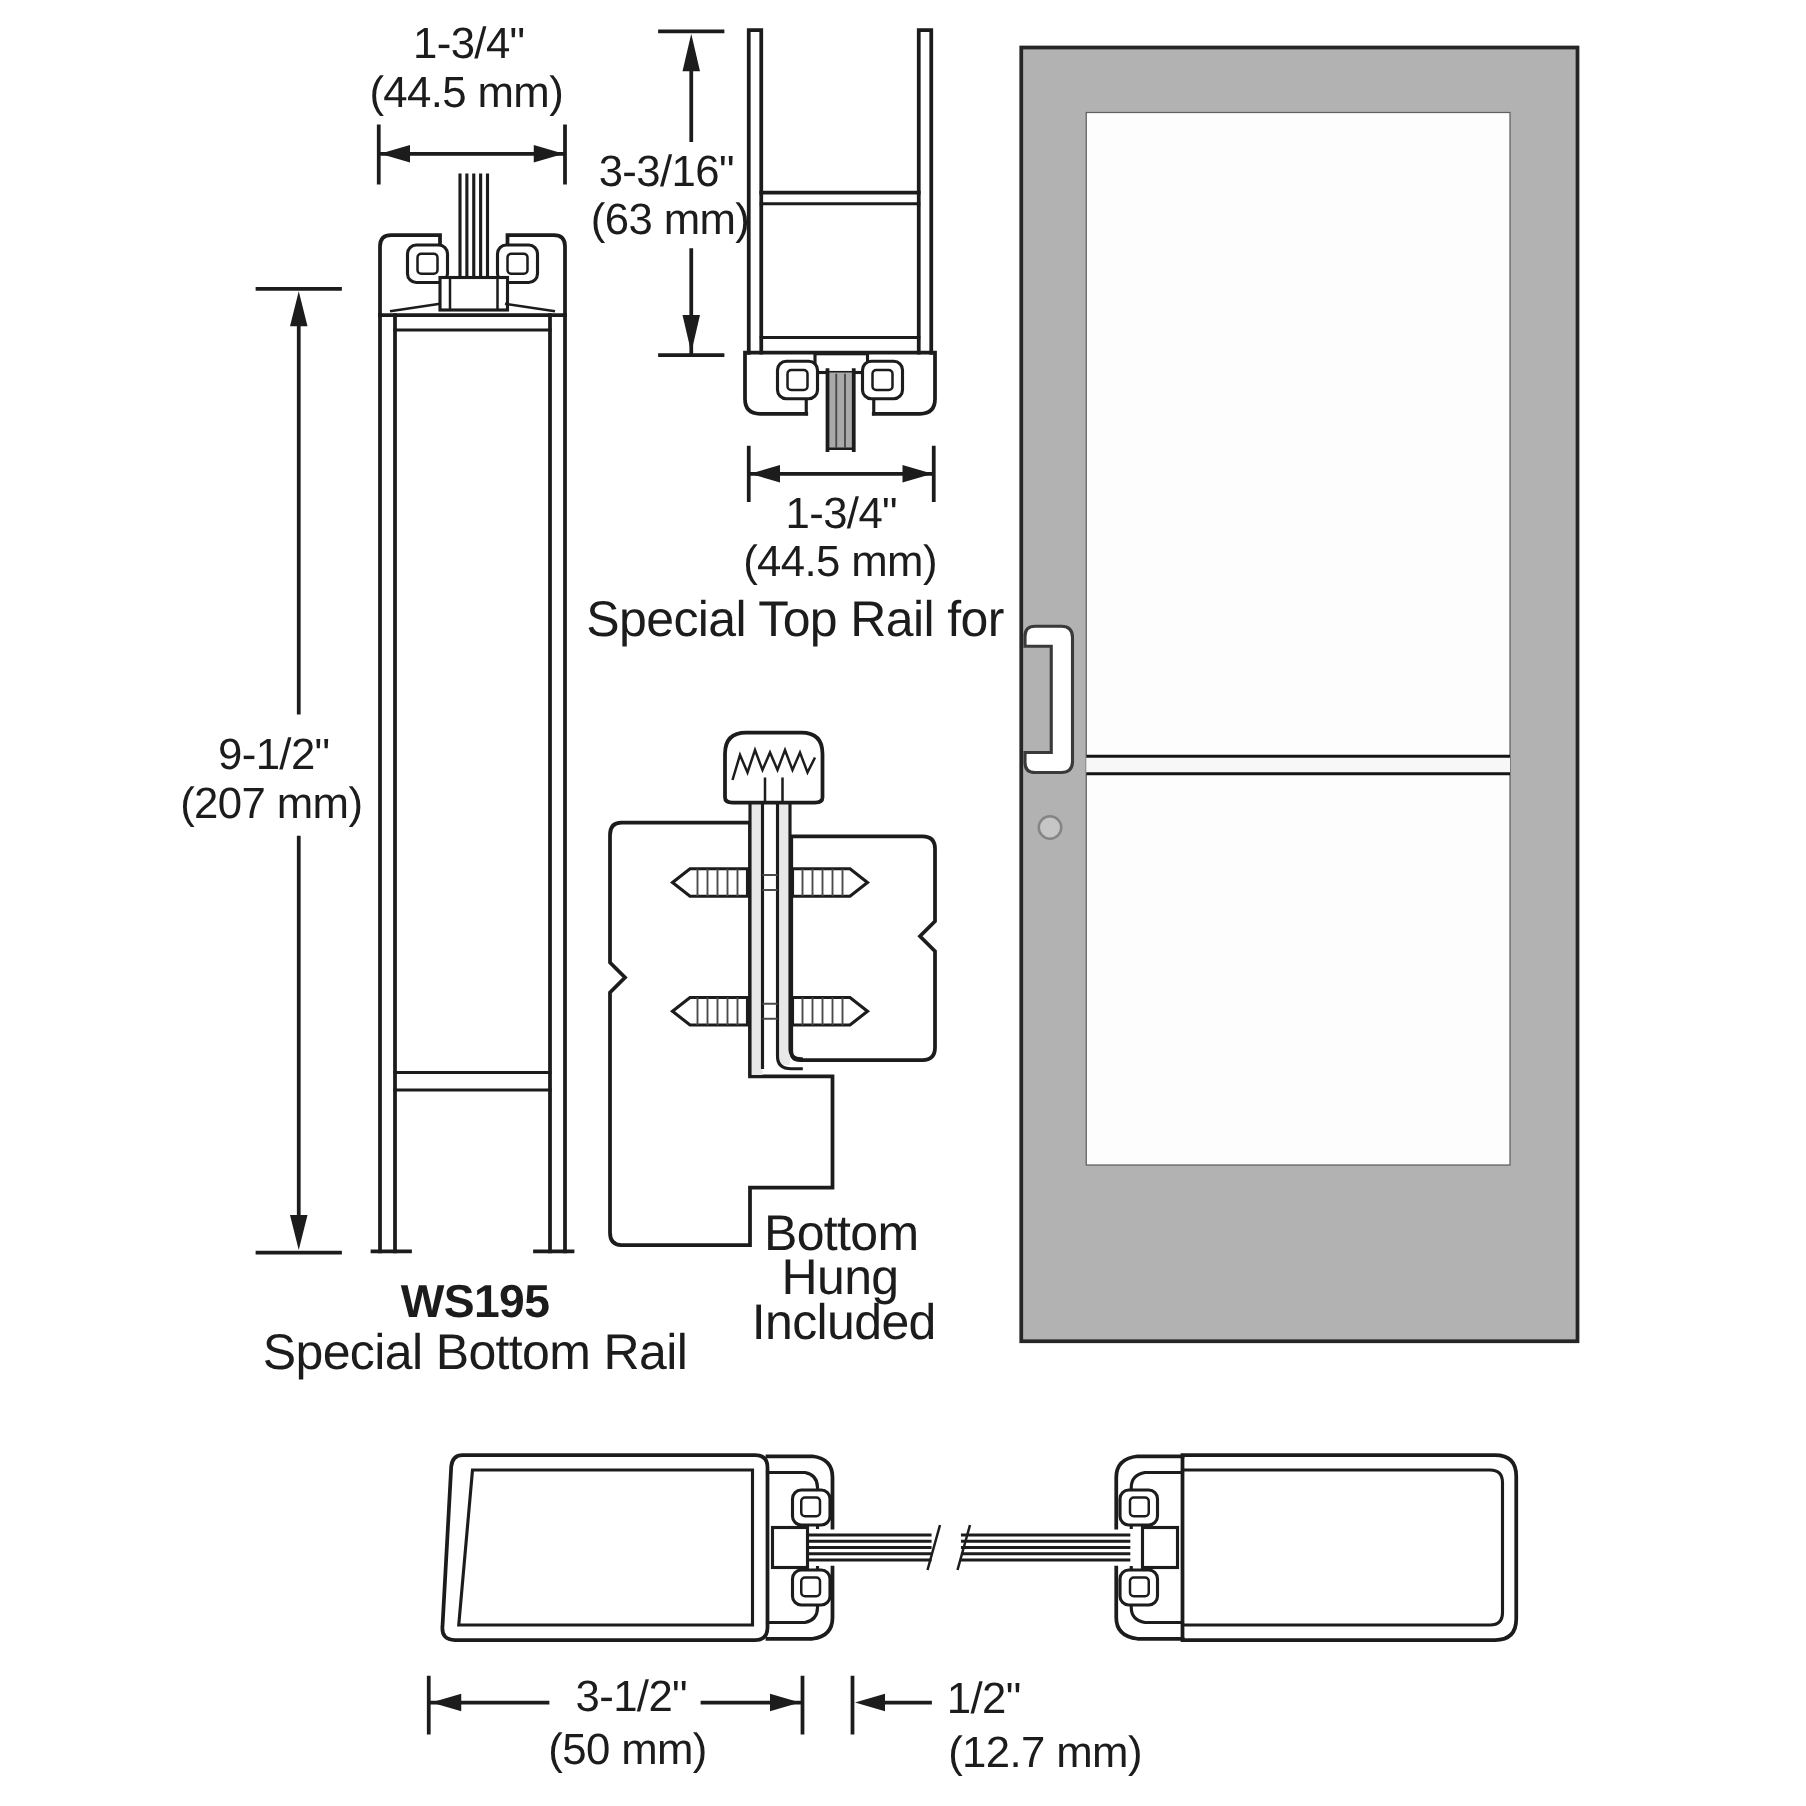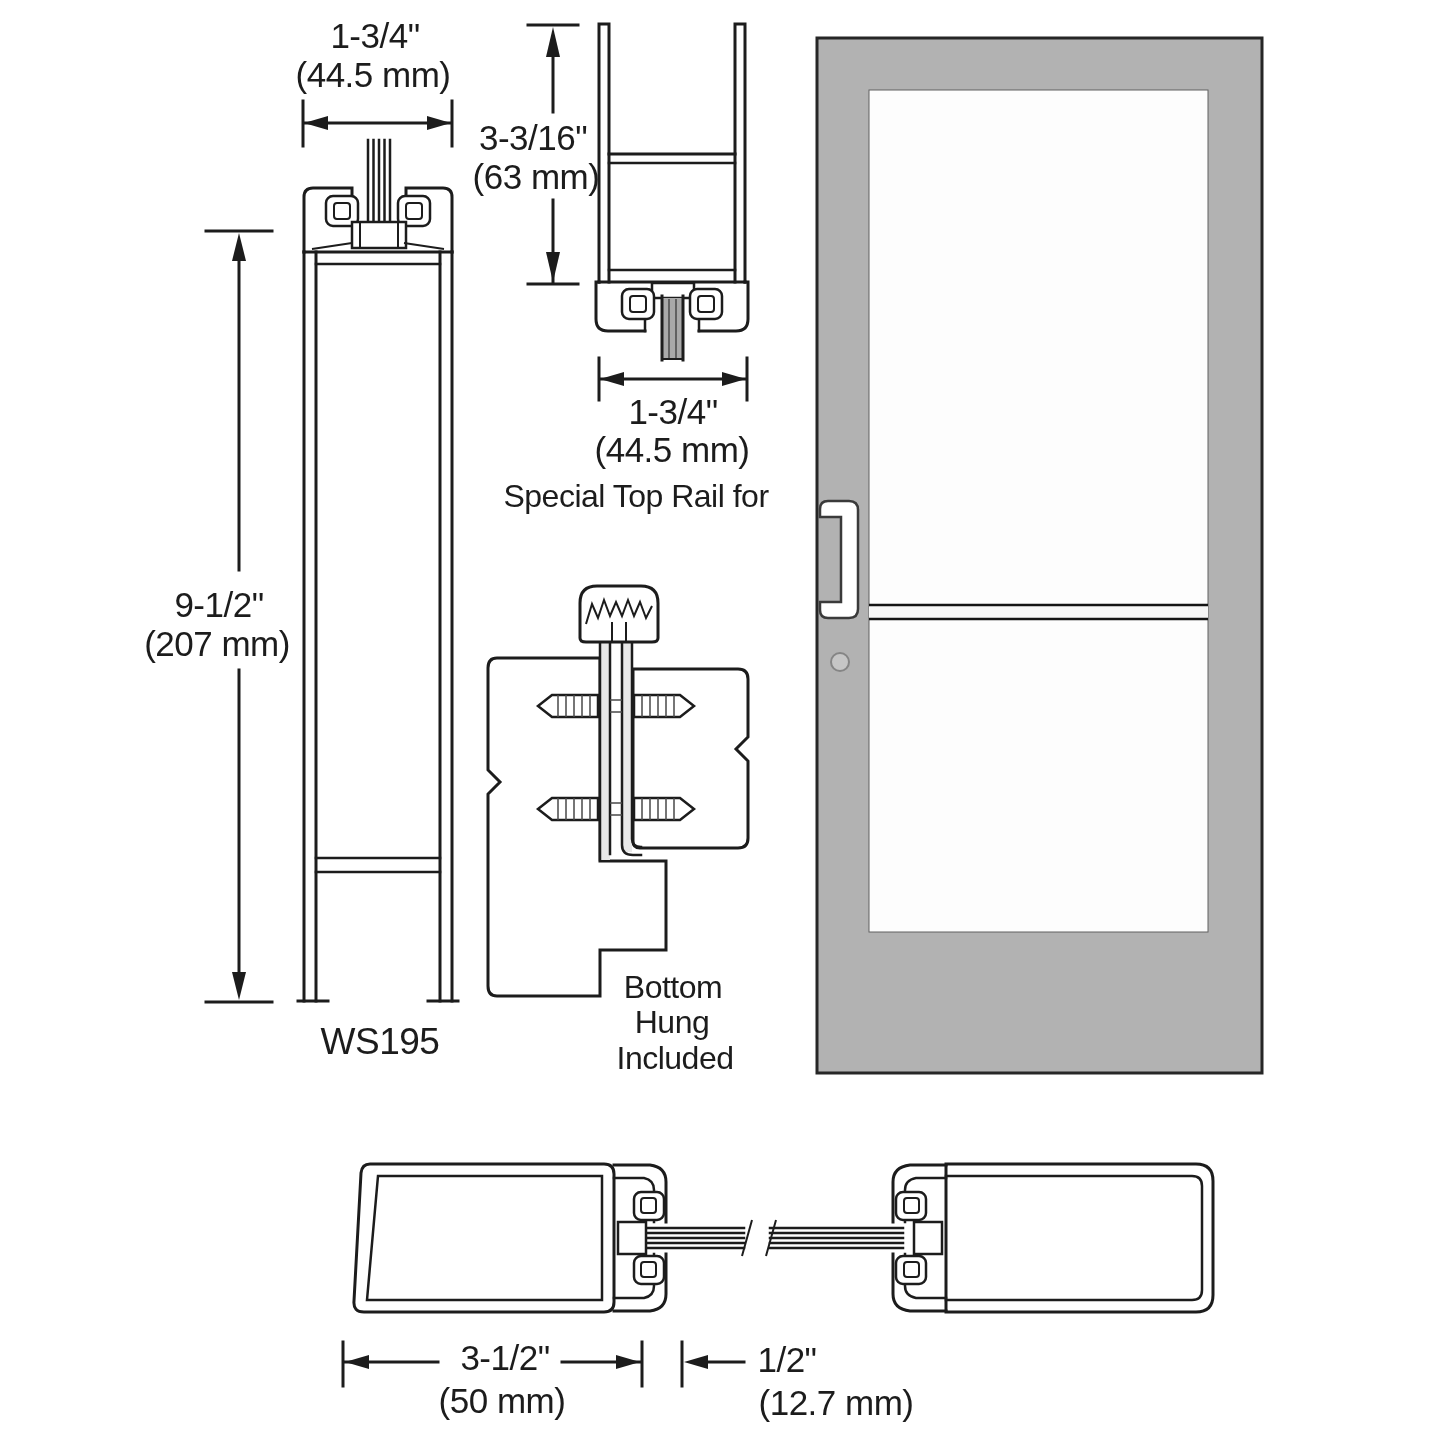--- a/index.html
+++ b/index.html
@@ -14,22 +14,22 @@
   .lbl{
     position:absolute;
     transform:translate(-50%,-50%);
     font-size:35px;
     line-height:1;
     letter-spacing:-0.5px;
     color:var(--line,#1c1c1c);
     white-space:nowrap;
     text-align:center;
   }
-  .lbl.caption{font-size:32px;}
-  .lbl.model{font-weight:normal;font-size:37px;}
+  .lbl.caption{font-size:40px;}
+  .lbl.model{font-weight:bold;font-size:37px;}
   
   .s3{stroke:var(--line,#1c1c1c);stroke-width:3;fill:none;stroke-linecap:square;}
   .s25{stroke:var(--line,#1c1c1c);stroke-width:2.5;fill:none;stroke-linecap:square;}
   .s25w{stroke:var(--line,#1c1c1c);stroke-width:2.5;fill:#ffffff;}
   .s2{stroke:var(--line,#1c1c1c);stroke-width:2;fill:none;}
   .s15{stroke:#4a4a4a;stroke-width:1.5;fill:none;}
   .arr{fill:var(--line,#1c1c1c);stroke:none;}
   .outline-fill{stroke:var(--line,#1c1c1c);stroke-width:3;fill:#ffffff;}
 </style>
 </head>
@@ -191,20 +191,21 @@
 
   <div class="lbl" style="left:673px;top:411px">1-3/4"</div>
   <div class="lbl" style="left:672px;top:449px">(44.5 mm)</div>
 
   <div class="lbl caption" style="left:636px;top:496px">Special Top Rail for</div>
 
   <div class="lbl" style="left:219px;top:604px">9-1/2"</div>
   <div class="lbl" style="left:217px;top:643px">(207 mm)</div>
 
   <div class="lbl model" style="left:380px;top:1041px">WS195</div>
+  <div class="lbl caption" style="left:380px;top:1082px">Special Bottom Rail</div>
 
   <div class="lbl caption" style="left:673px;top:987px">Bottom</div>
   <div class="lbl caption" style="left:672px;top:1022px">Hung</div>
   <div class="lbl caption" style="left:675px;top:1058px">Included</div>
 
   <div class="lbl" style="left:505px;top:1357px">3-1/2"</div>
   <div class="lbl" style="left:502px;top:1400px">(50 mm)</div>
 
   <div class="lbl" style="left:787px;top:1359px">1/2"</div>
   <div class="lbl" style="left:836px;top:1402px">(12.7 mm)</div>

